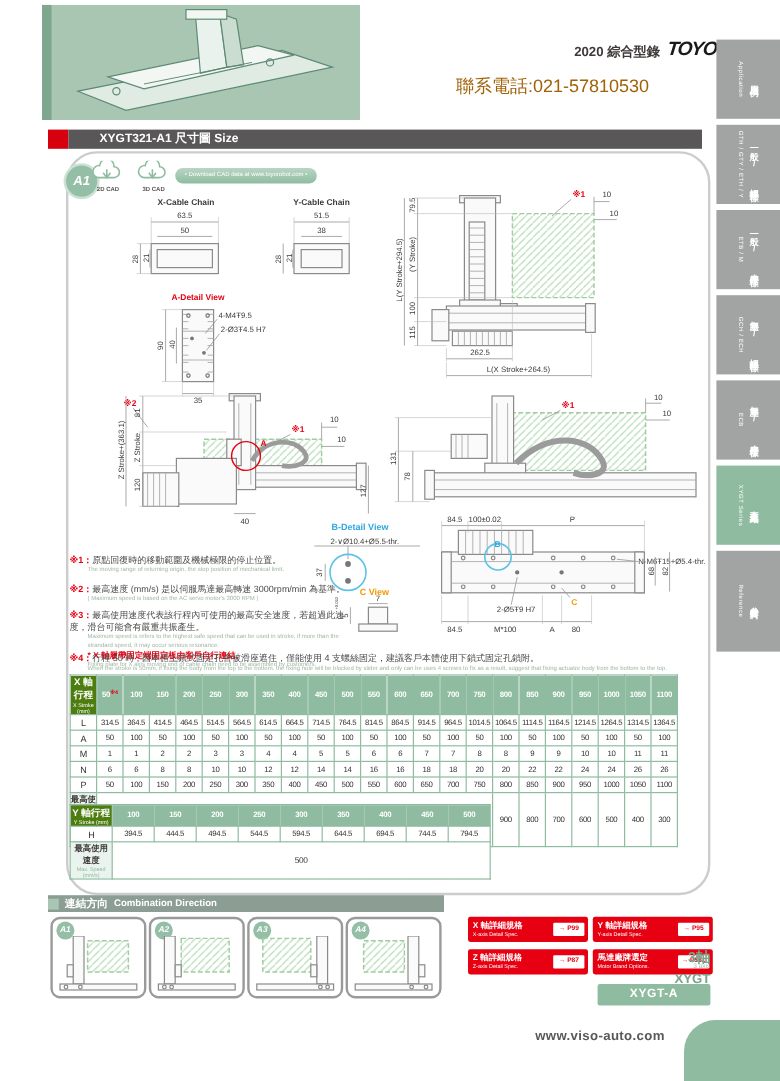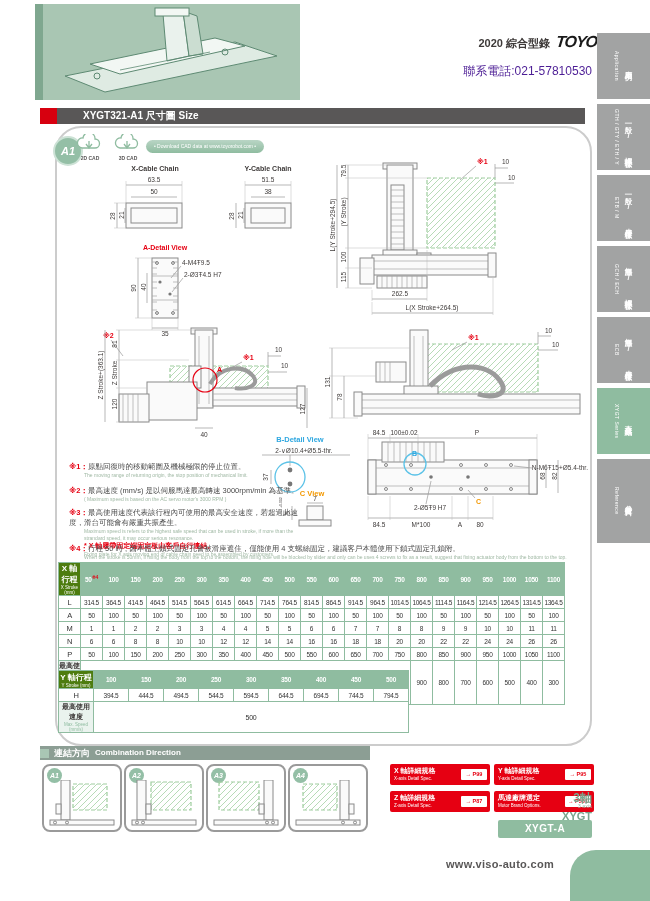--- a/index.html
+++ b/index.html
@@ -2,41 +2,41 @@
 <html><head>
 <meta charset="utf-8">
 <style>
   html,body{margin:0;padding:0;background:#fff;}
   .page{position:relative;width:650px;height:901px;background:#fff;overflow:hidden;
         font-family:"Liberation Sans","DejaVu Sans",sans-serif;color:#3E3A39;}
   .abs{position:absolute;}
   
   .brandline{top:36px;left:430px;width:120px;text-align:right;font-size:11px;font-weight:bold;color:#3E3A39;}
   .toyologo{top:33px;left:556px;font-size:16px;font-weight:900;font-style:italic;letter-spacing:-1px;transform:skewX(-6deg);color:#1a1a1a;}
-  .phone{top:63px;left:380px;width:212px;text-align:right;font-size:12px;color:#4c1d95;}
+  .phone{top:63px;left:380px;width:212px;text-align:left;font-size:15px;color:#a16207;}
   
   .side-tab{position:absolute;left:597px;width:53px;height:66px;background:#A2A3A3;color:#fff;
             display:flex;flex-direction:row-reverse;align-items:center;justify-content:center;gap:3px;}
   .side-tab.active{background:#8FBCA0;}
   .side-zh{writing-mode:vertical-rl;text-orientation:upright;font-size:7.5px;font-weight:bold;letter-spacing:1px;}
   .side-en{writing-mode:vertical-rl;font-size:5px;letter-spacing:.5px;}
   
   .red-sq{top:108px;left:40px;width:17px;height:16px;background:#D7000F;}
   .titlebar{top:108px;left:57px;width:528px;height:16px;background:#595757;color:#fff;
             font-size:10px;font-weight:bold;line-height:16px;padding-left:26px;box-sizing:border-box;}
   .unit{top:134px;left:440px;width:146px;text-align:right;font-size:8px;color:#3E3A39;}
   
   .content-box{top:126px;left:55px;width:533px;height:616px;border:2px solid #CCCCCC;border-radius:26px;background:#fff;}
   .a1badge{top:136px;left:53px;width:26px;height:26px;border-radius:50%;background:#94BFA6;border:2px solid #CDE2D6;
            color:#fff;font-weight:bold;font-style:italic;font-size:11px;display:flex;align-items:center;justify-content:center;}
   .cloudlab{font-size:5px;font-weight:bold;color:#595757;text-align:center;width:28px;}
   .dl-pill{top:140px;left:146px;width:118px;height:13px;background:linear-gradient(#B9D5C5,#8FBCA0);
            border-radius:7px;color:#fff;font-size:5px;line-height:13px;text-align:center;}
   
-  .note{position:absolute;font-size:7.5px;color:#555;margin-left:11px;}
+  .note{position:absolute;font-size:7.5px;color:#555;}
   .nid{color:#E60012;font-weight:bold;}
   .nzh{color:#4a4a4a;}
   .nen{font-size:5px;color:#9FB8A3;line-height:6.5px;margin-left:15px;}
   .nred{color:#E60012;font-weight:bold;font-size:7px;margin-left:15px;}
   
   .dimtable{position:absolute;border-collapse:collapse;table-layout:fixed;}
   .dimtable td{border:1px solid #8FBCA0;text-align:center;vertical-align:middle;font-size:6.5px;color:#333;
                padding:0;height:12px;background:#fff;letter-spacing:-0.3px;overflow:hidden;}
   .dimtable td.hd{background:#8FBCA0;color:#fff;font-weight:bold;font-size:6.5px;height:17px;}
   .dimtable td.lab{background:#4d7c0f;color:#fff;width:55px;}

